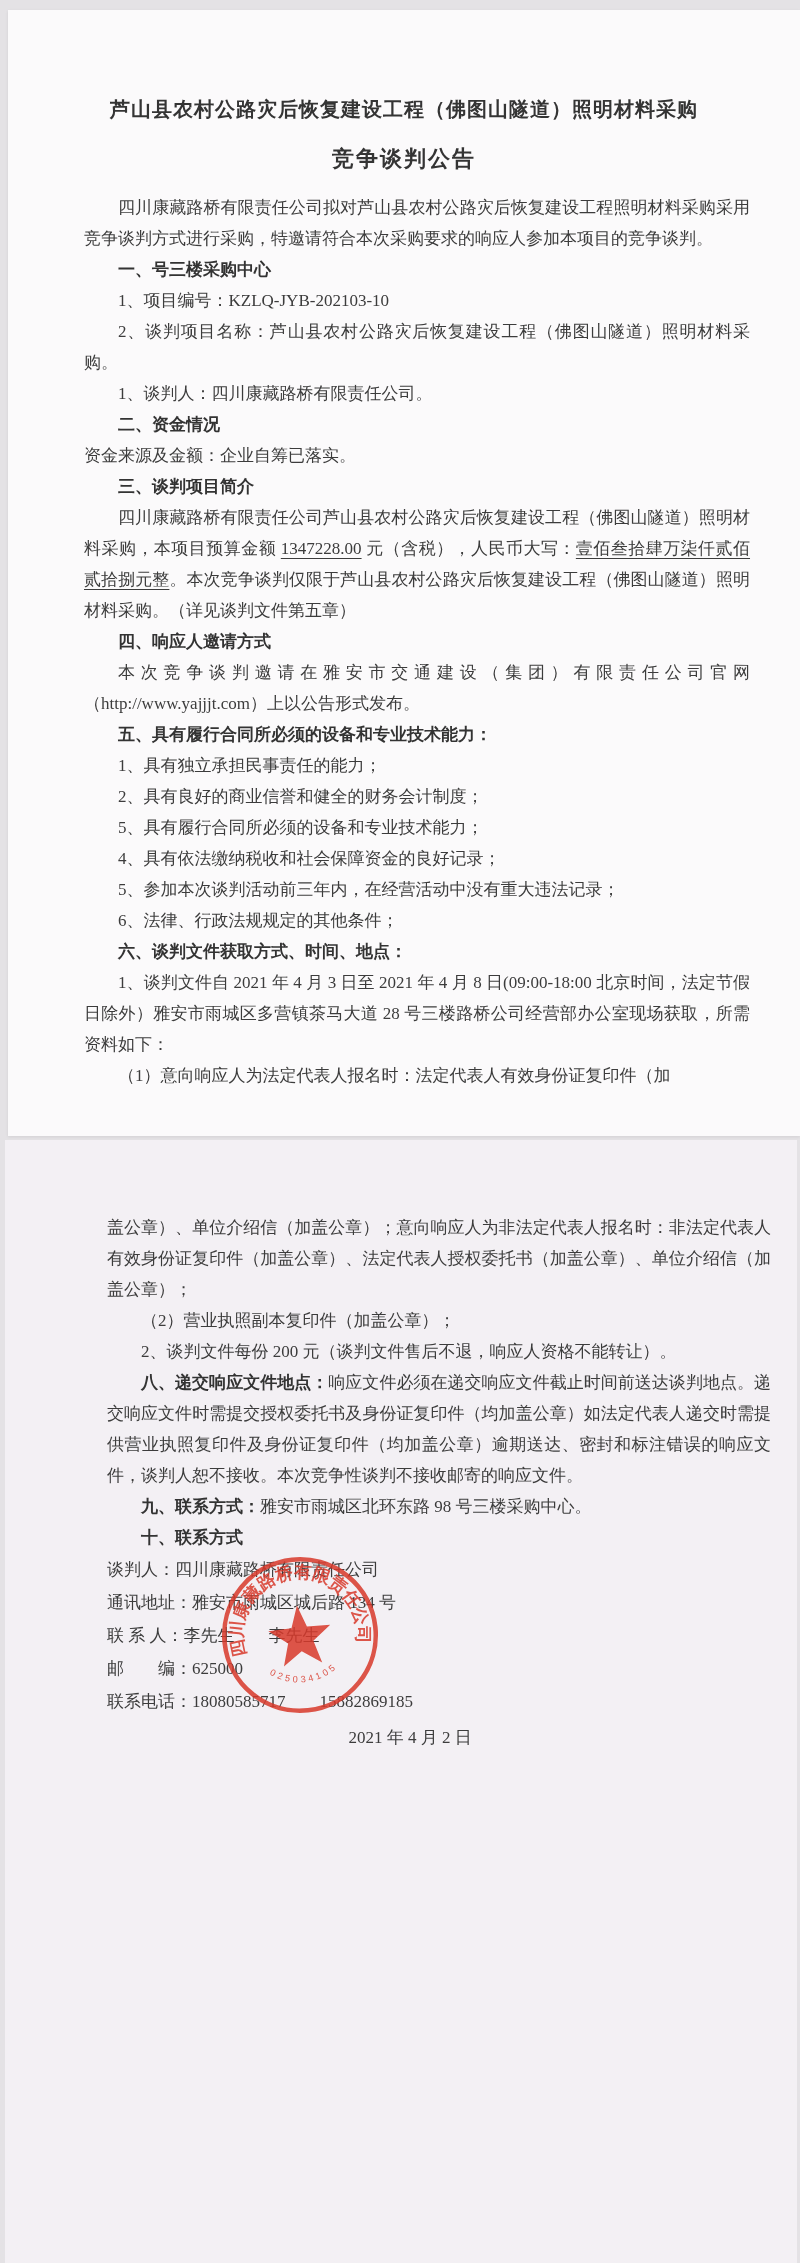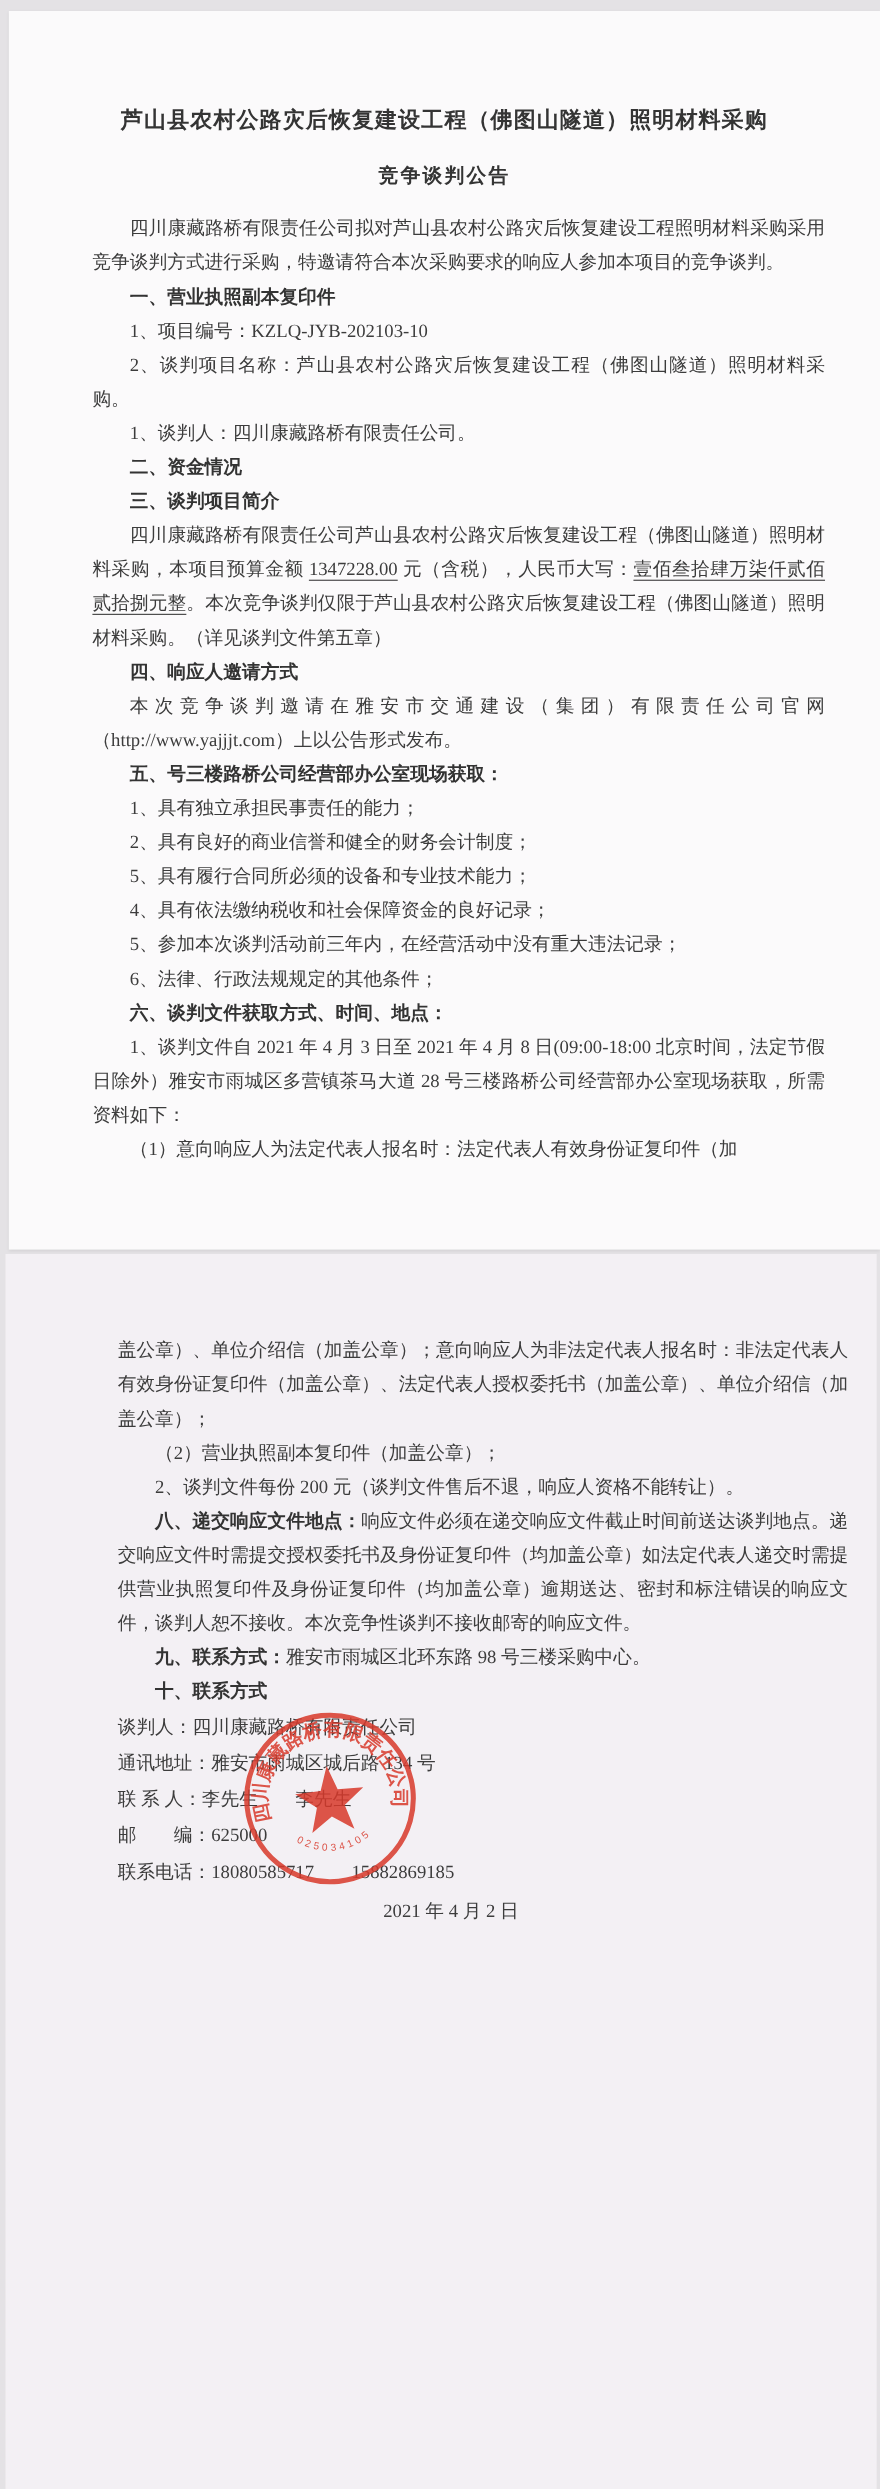--- a/index.html
+++ b/index.html
@@ -26,21 +26,21 @@
 
   
   .doc-title{
     margin:84px 48px 0 48px;
     font-size:20px;font-weight:bold;color:#343434;
     text-align:center;line-height:30px;
     letter-spacing:1px;
   }
   .doc-subtitle{
     margin:22px 0 0 0;
-    font-size:18px;font-weight:bold;color:#343434;
+    font-size:22px;font-weight:bold;color:#343434;
     text-align:center;line-height:26px;
     letter-spacing:2px;
   }
   .content1{
     margin:20px 50px 0 76px;
     font-size:17px;line-height:31px;
     text-align:justify;
   }
   .content2{
     padding:72px 26px 0 102px;
@@ -68,34 +68,35 @@
 
 <div class="canvas">
 
   <div class="page page1">
     <h1 class="doc-title">芦山县农村公路灾后恢复建设工程（佛图山隧道）照明材料采购</h1>
     <h2 class="doc-subtitle">竞争谈判公告</h2>
 
     <div class="content1">
       <p class="indent">四川康藏路桥有限责任公司拟对芦山县农村公路灾后恢复建设工程照明材料采购采用竞争谈判方式进行采购，特邀请符合本次采购要求的响应人参加本项目的竞争谈判。</p>
 
-      <p class="indent h">一、营业执照副本复印件</p>
+      <p class="indent h">一、号三楼采购中心</p>
       <p class="indent">1、项目编号：KZLQ-JYB-202103-10</p>
       <p class="indent">2、谈判项目名称：芦山县农村公路灾后恢复建设工程（佛图山隧道）照明材料采购。</p>
       <p class="indent">1、谈判人：四川康藏路桥有限责任公司。</p>
 
       <p class="indent h">二、资金情况</p>
+      <p>资金来源及金额：企业自筹已落实。</p>
 
       <p class="indent h">三、谈判项目简介</p>
       <p class="indent"><span>四川康藏路桥有限责任公司芦山县农村公路灾后恢复建设工程（佛图山隧道）照明材料采购，本项目预算金额 </span><span class="u">1347228.00</span><span> 元（含税），人民币大写：</span><span class="u">壹佰叁拾肆万柒仟贰佰贰拾捌元整</span><span>。本次竞争谈判仅限于芦山县农村公路灾后恢复建设工程（佛图山隧道）照明材料采购。（详见谈判文件第五章）</span></p>
 
       <p class="indent h">四、响应人邀请方式</p>
       <p class="indent">本次竞争谈判邀请在雅安市交通建设（集团）有限责任公司官网（http://www.yajjjt.com）上以公告形式发布。</p>
 
-      <p class="indent h">五、号三楼路桥公司经营部办公室现场获取：</p>
+      <p class="indent h">五、具有履行合同所必须的设备和专业技术能力：</p>
       <p class="indent">1、具有独立承担民事责任的能力；</p>
       <p class="indent">2、具有良好的商业信誉和健全的财务会计制度；</p>
       <p class="indent">5、具有履行合同所必须的设备和专业技术能力；</p>
       <p class="indent">4、具有依法缴纳税收和社会保障资金的良好记录；</p>
       <p class="indent">5、参加本次谈判活动前三年内，在经营活动中没有重大违法记录；</p>
       <p class="indent">6、法律、行政法规规定的其他条件；</p>
 
       <p class="indent h">六、谈判文件获取方式、时间、地点：</p>
       <p class="indent">1、谈判文件自 2021 年 4 月 3 日至 2021 年 4 月 8 日(09:00-18:00 北京时间，法定节假日除外）雅安市雨城区多营镇茶马大道 28 号三楼路桥公司经营部办公室现场获取，所需资料如下：</p>
       <p class="indent">（1）意向响应人为法定代表人报名时：法定代表人有效身份证复印件（加</p>

